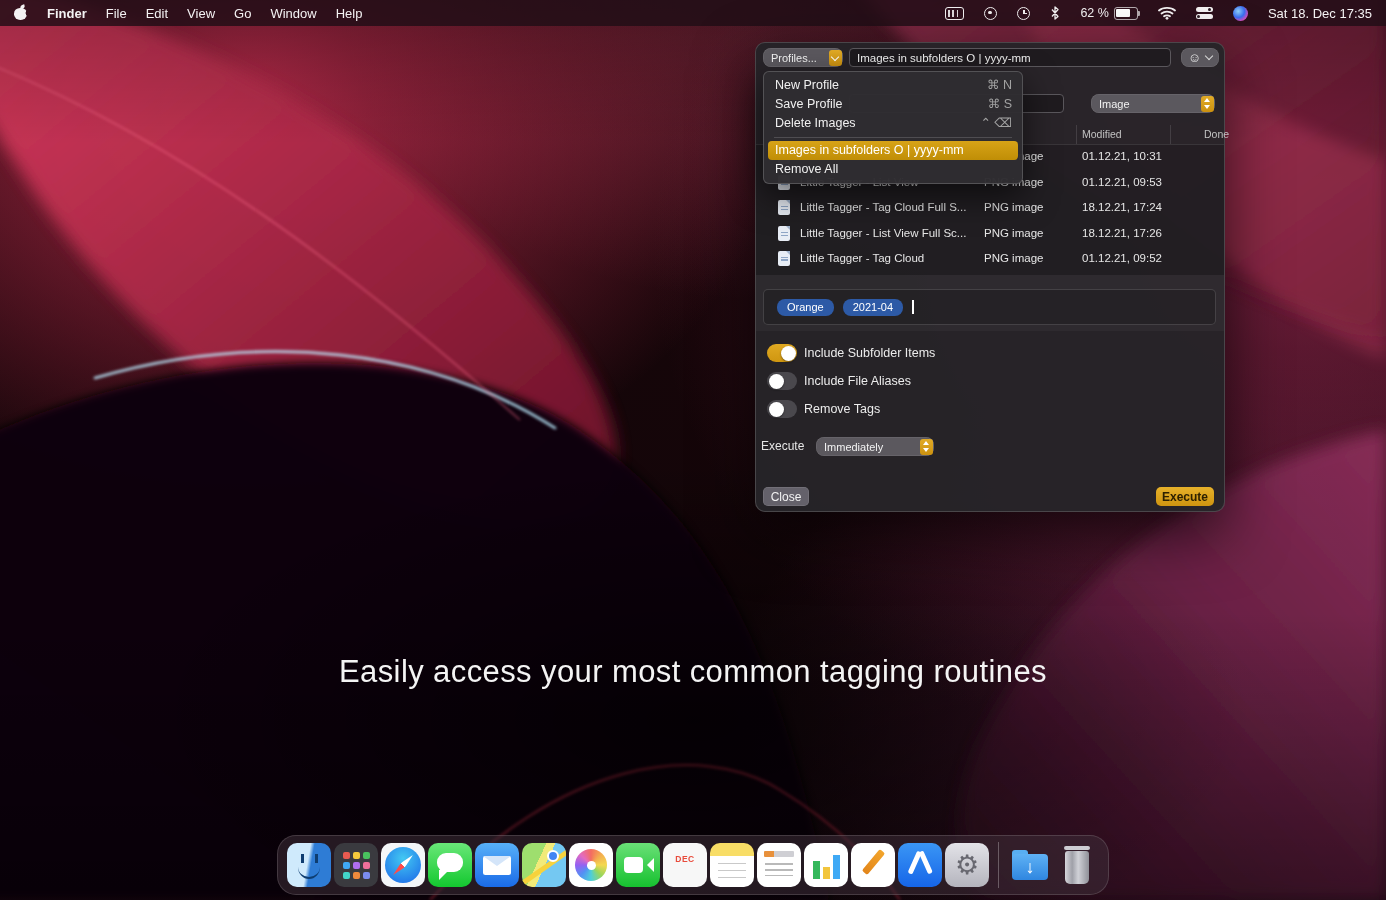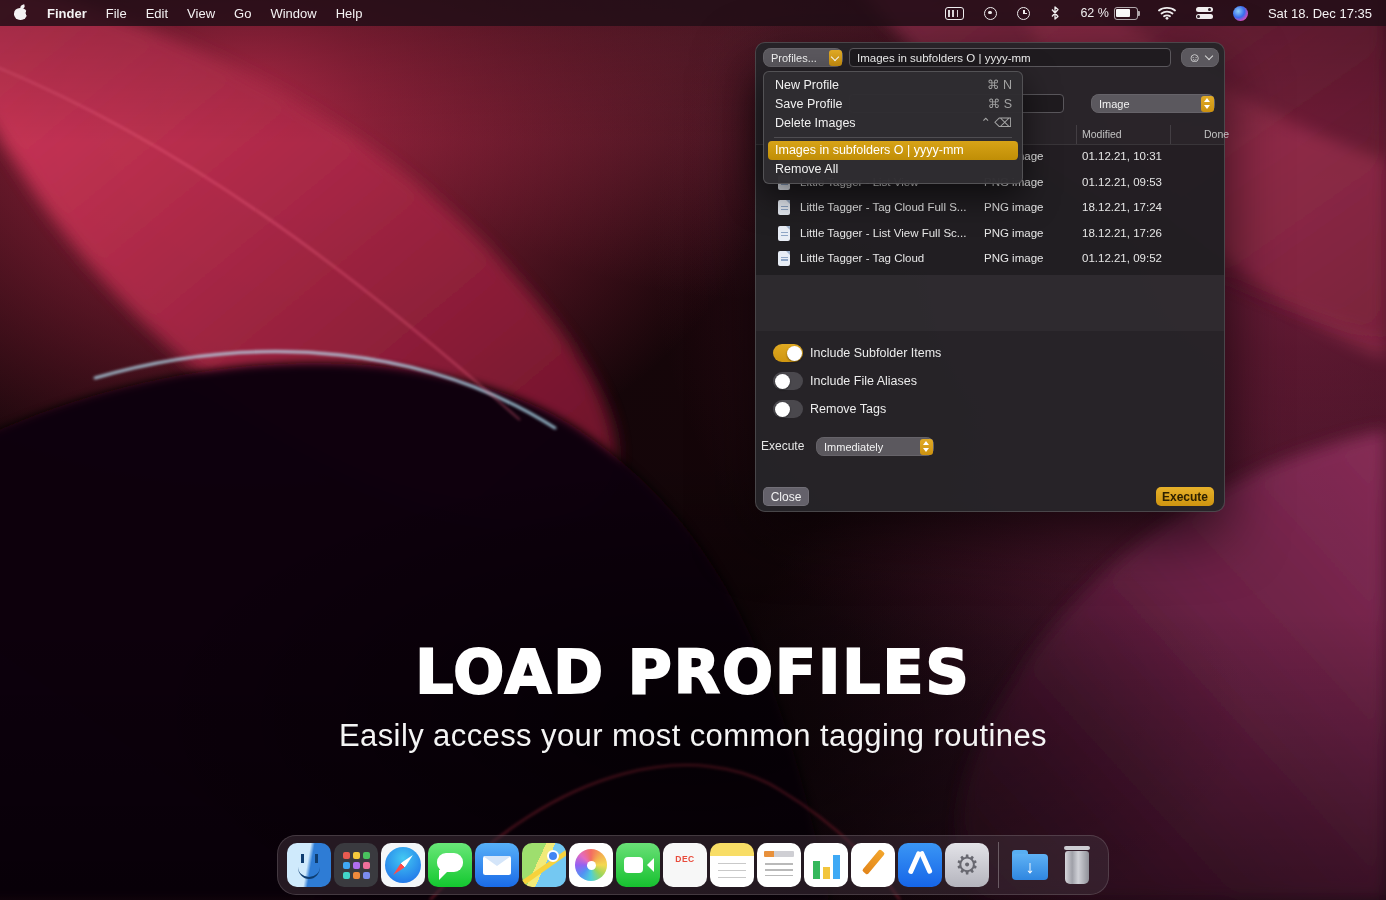--- a/index.html
+++ b/index.html
@@ -91,21 +91,21 @@
     background:repeating-linear-gradient(#8fa6c6 0 1px,transparent 1px 2.5px);}
   .lt-band{position:absolute;left:0;right:0;top:232px;height:56px;background:rgba(255,255,255,.035);}
 
   
   .tagbox{position:absolute;left:7px;right:8px;top:246px;height:36px;background:rgba(0,0,0,.18);
     border:1px solid rgba(255,255,255,.14);border-radius:5px;display:flex;align-items:center;padding-left:13px;gap:9px;box-sizing:border-box;}
   .token{height:17px;line-height:17px;padding:0 10px;border-radius:8px;background:#2d5aa6;color:#fff;font-size:11px;}
   .caret{width:1.5px;height:14px;background:#fff;}
 
   
-  .tg-row{position:absolute;left:10px;right:0;height:20px;text-align:center;}
+  .tg-row{position:absolute;left:4px;right:0;height:20px;text-align:center;}
   .switch{position:absolute;left:7px;top:1px;width:30px;height:18px;border-radius:9px;background:#4a484d;}
   .switch::after{content:"";position:absolute;top:1.5px;left:1.5px;width:15px;height:15px;border-radius:50%;
     background:#fff;box-shadow:0 1px 2px rgba(0,0,0,.45);}
   .switch.on{background:linear-gradient(#e0a922,#cf9610);}
   .switch.on::after{left:13.5px;}
   .tg-label{position:absolute;left:44px;top:0;line-height:20px;font-size:12.5px;color:#ececec;}
 
   .exec-label{position:absolute;left:5px;top:394px;line-height:19px;font-size:12px;color:#e6e6e6;}
   .footer-btn{height:19px;border-radius:5px;font-size:12px;display:flex;align-items:center;justify-content:center;
     position:absolute;top:444px;box-sizing:border-box;}
@@ -232,21 +232,20 @@
       <path d="M-80,600 L330,900 L-80,900 Z" fill="#2c0a14" opacity="0.9" filter="url(#b8)"></path>
       <path d="M-80,900 L-80,470 C140,340 430,330 580,430 C720,525 780,660 830,900 Z" fill="#0b0507" opacity="0.98" filter="url(#b4)"></path>
       <path d="M95,378 C260,330 430,348 555,428" stroke="#b9e7fa" stroke-width="2.6" fill="none" opacity="0.95" filter="url(#b2)" stroke-linecap="round"></path>
       <path d="M-20,60 C180,140 350,270 520,420" stroke="#ff6e8e" stroke-width="1.6" fill="none" opacity="0.5" filter="url(#b2)"></path>
       <path d="M430,900 C560,760 700,740 780,790 C840,826 880,870 900,900" stroke="#e0314f" stroke-width="2" fill="none" opacity="0.8" filter="url(#b2)"></path>
     </svg>
   </div>
   <div class="vig"></div>
 
   <div class="hero">
-    <div class="hero-title">LOAD PROFILES</div>
     <div class="hero-sub">Easily access your most common tagging routines</div>
   </div>
 
   <div class="menubar">
     <div class="mb-left">
       <span class="apple"></span>
       <span class="mb-app">Finder</span>
       <span>File</span>
       <span>Edit</span>
       <span>View</span>
@@ -341,20 +340,25 @@
       <div class="lt-row" style="top:102px;">
         <span class="doc-ic"></span>
         <span class="cell c-name">Little Tagger - Tag Cloud</span>
         <span class="cell c-kind">PNG image</span>
         <span class="cell c-mod">01.12.21, 09:52</span>
         <span class="cell c-done"></span>
       </div>
     </div>
     <div class="lt-band"></div>
 
+    <div class="tagbox">
+      <span class="token">Orange</span>
+      <span class="token">2021-04</span>
+      <span class="caret"></span>
+    </div>
 
     <div class="tg-row" style="top:300px;">
       <span class="switch on"></span>
       <span class="tg-label">Include Subfolder Items</span>
     </div>
     <div class="tg-row" style="top:328px;">
       <span class="switch"></span>
       <span class="tg-label">Include File Aliases</span>
     </div>
     <div class="tg-row" style="top:356px;">

